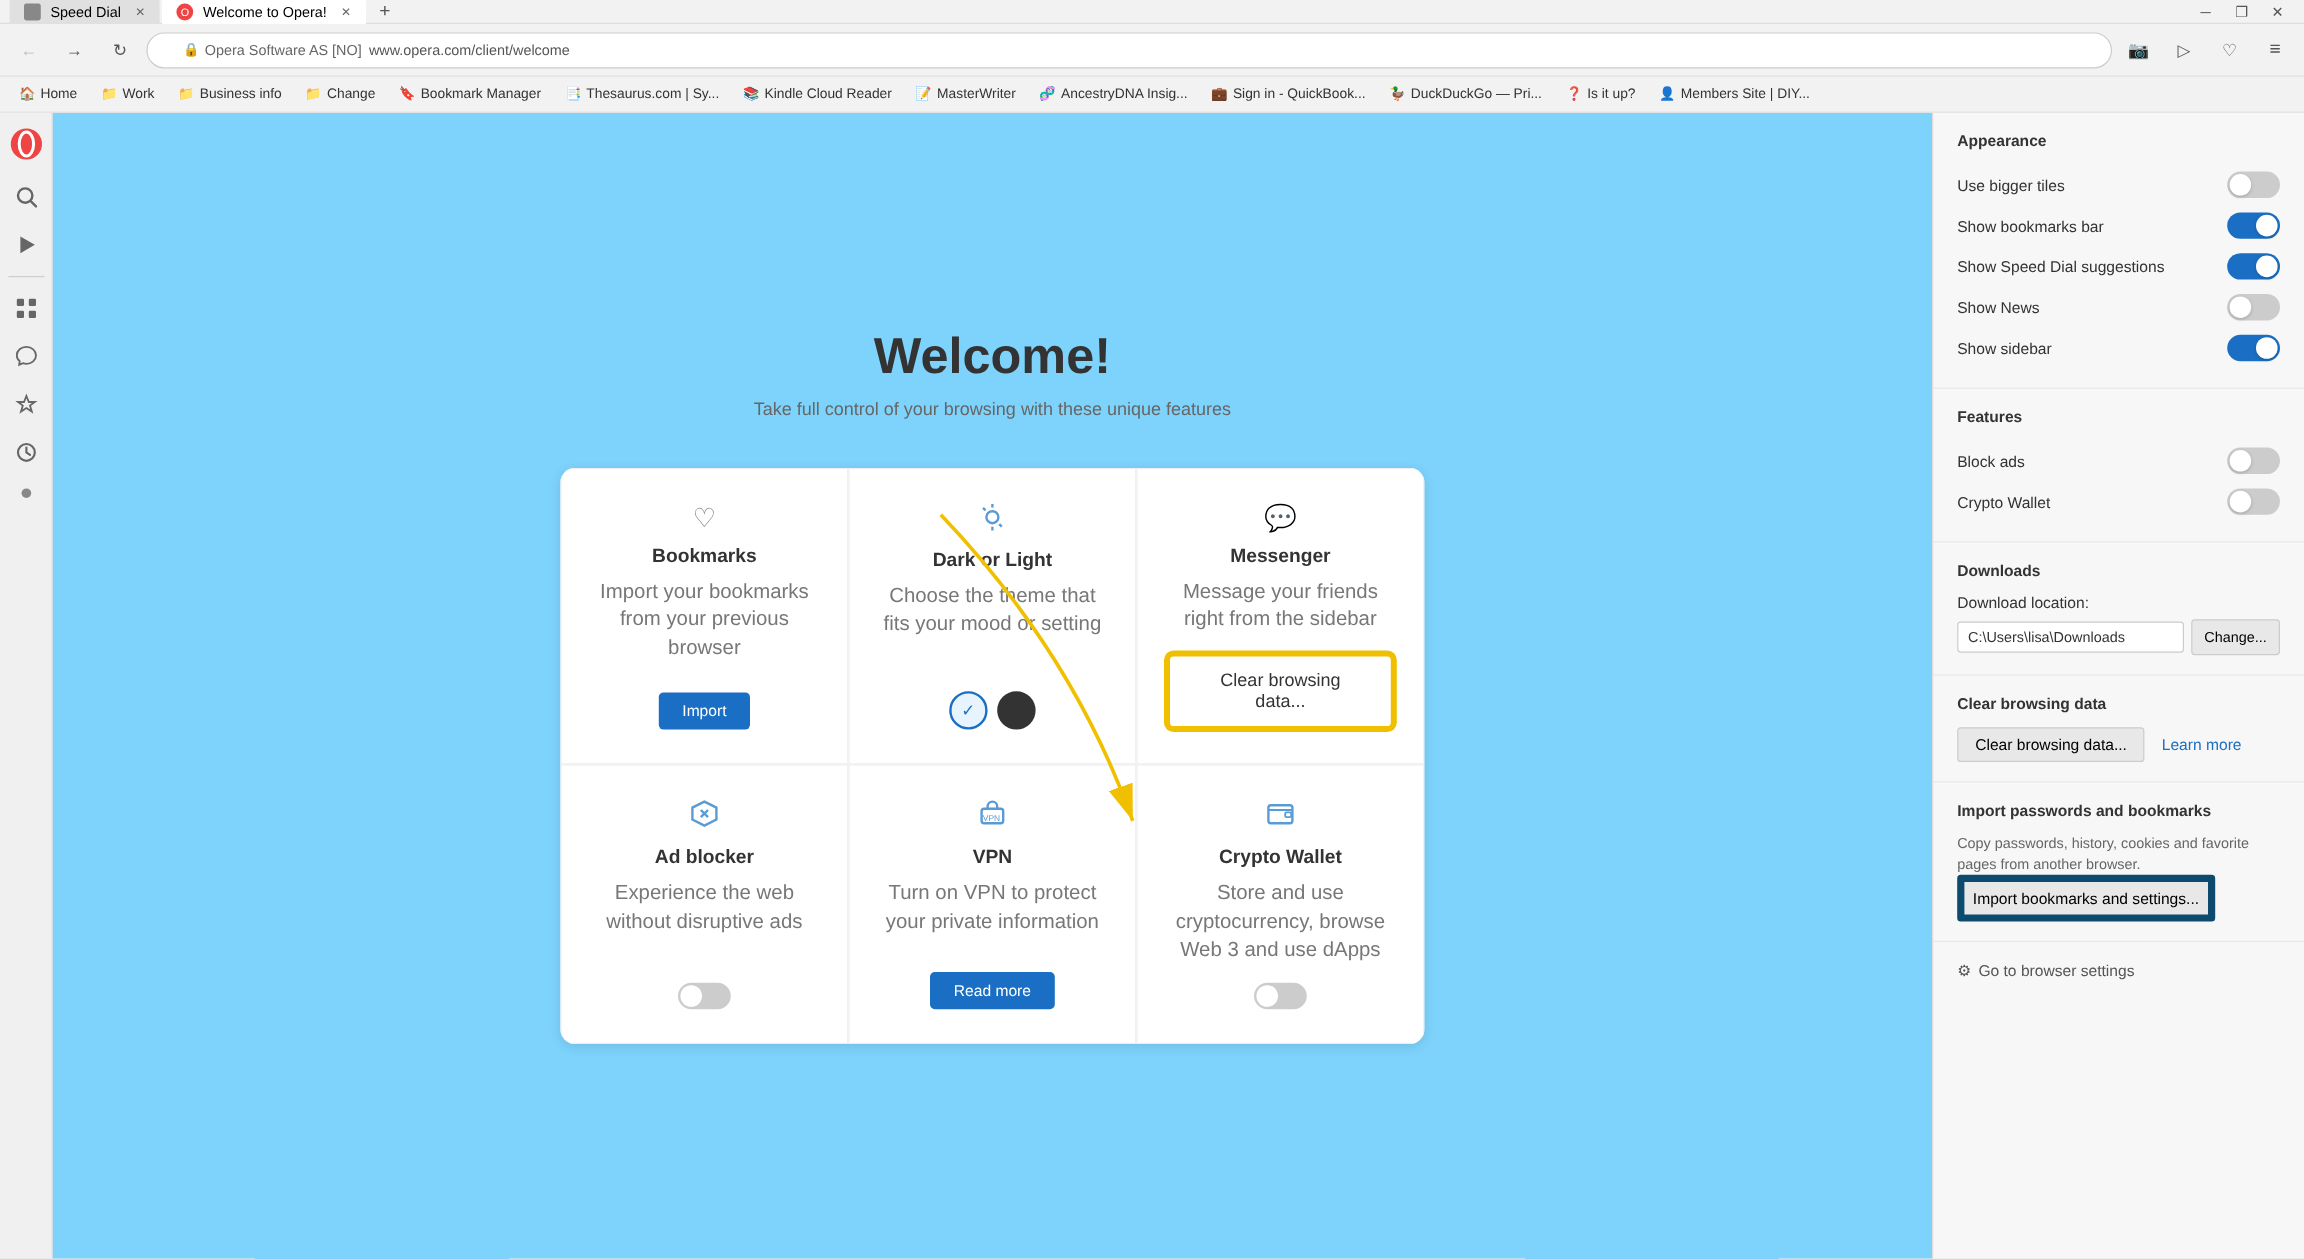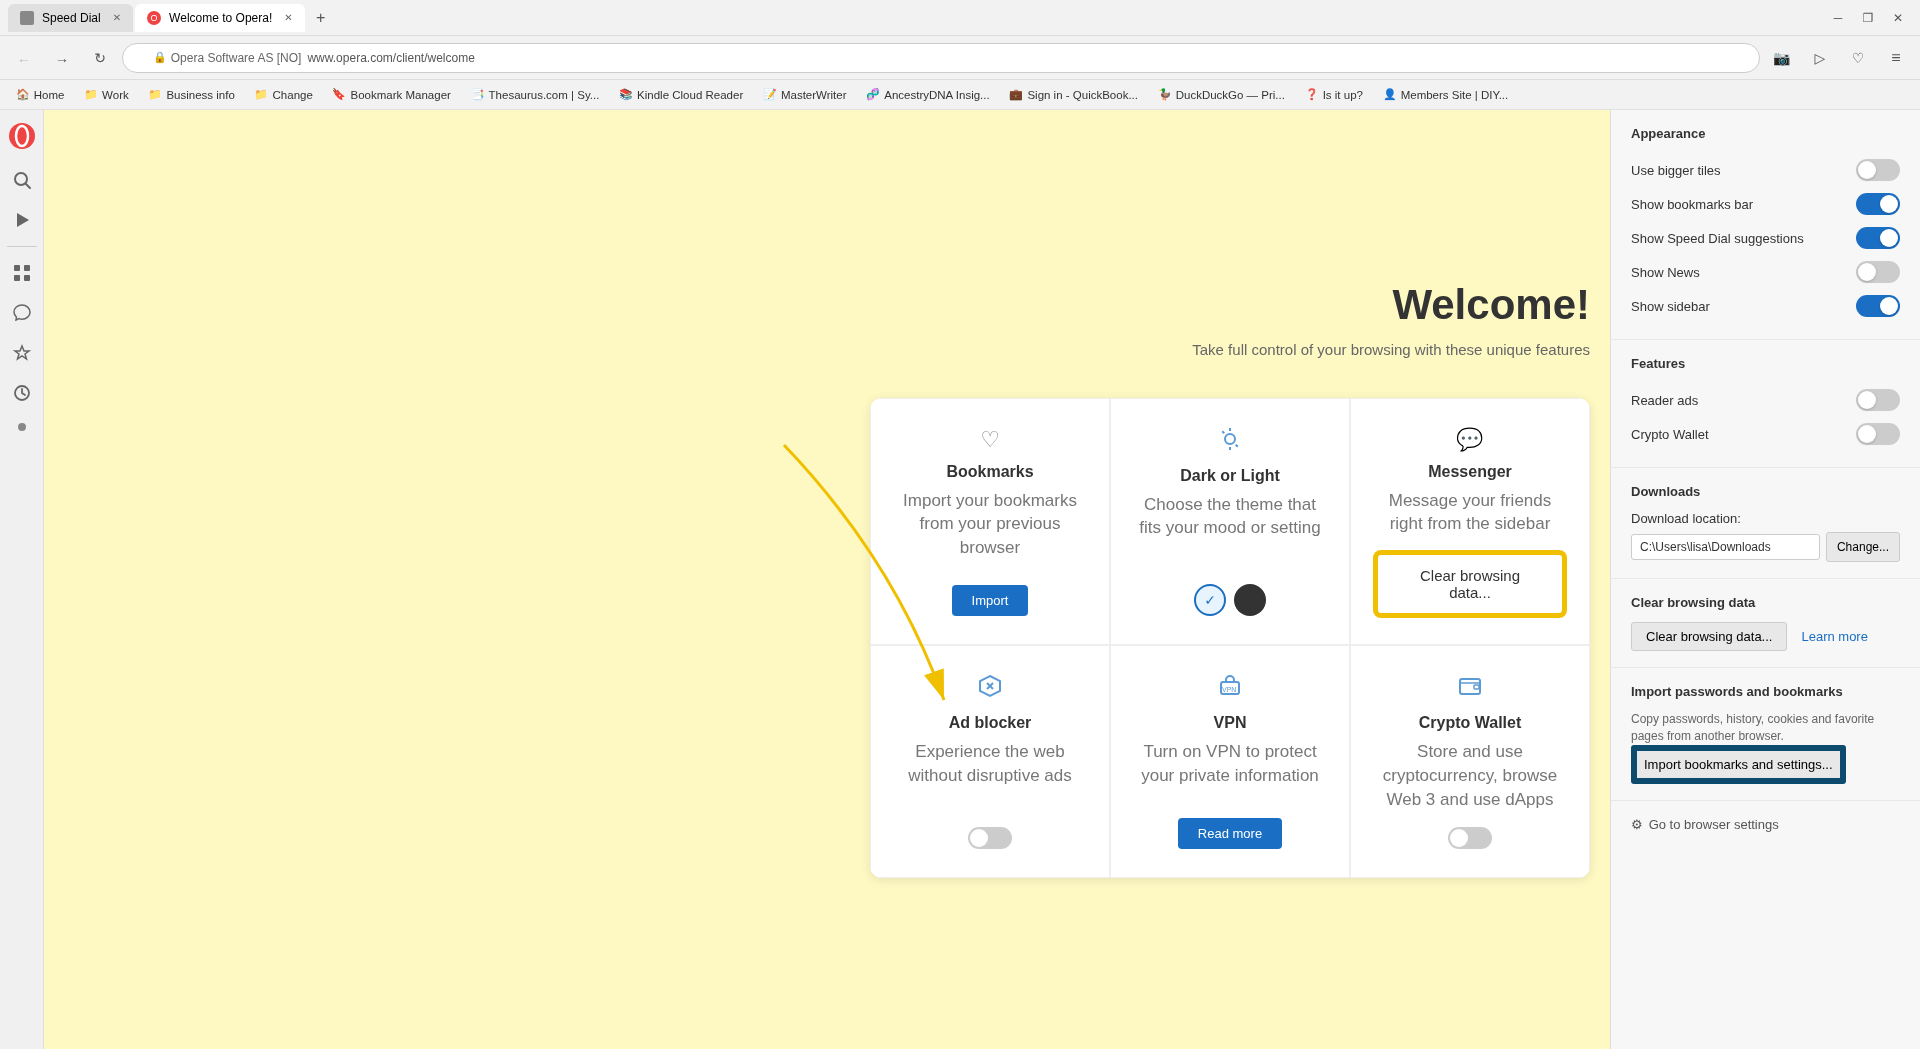--- a/index.html
+++ b/index.html
@@ -2,21 +2,21 @@
 <html><head>
   <meta charset="utf-8">
   <style>
     * { box-sizing: border-box; margin: 0; padding: 0; }
     body { font-family: -apple-system, BlinkMacSystemFont, 'Segoe UI', Arial, sans-serif; background: #e8e8e8; overflow: hidden; width: 1920px; height: 1049px; }
 
     
     .browser-frame { width: 1920px; height: 1049px; display: flex; flex-direction: column; background: #f2f2f2; }
 
     
-    .title-bar { height: 36px; background: #f2f2f2; display: flex; align-items: center; padding: 0 8px; border-bottom: 1px solid #ddd; }
+    .title-bar { height: 20px; background: #f2f2f2; display: flex; align-items: center; padding: 0 8px; border-bottom: 1px solid #ddd; }
     .tab-bar { display: flex; align-items: center; flex: 1; height: 100%; gap: 2px; }
     .tab { height: 28px; padding: 0 12px; display: flex; align-items: center; gap: 8px; border-radius: 6px 6px 0 0; font-size: 12px; background: #e0e0e0; cursor: pointer; }
     .tab.active { background: #fff; }
     .tab-close { margin-left: 4px; color: #666; font-size: 10px; cursor: pointer; }
     .tab-new { width: 28px; height: 28px; display: flex; align-items: center; justify-content: center; cursor: pointer; color: #555; font-size: 16px; }
     .title-bar-controls { display: flex; align-items: center; gap: 2px; margin-left: auto; }
     .title-btn { width: 28px; height: 28px; display: flex; align-items: center; justify-content: center; cursor: pointer; color: #555; font-size: 12px; border-radius: 4px; }
 
     
     .address-bar { height: 44px; background: #f2f2f2; display: flex; align-items: center; padding: 0 8px; gap: 6px; border-bottom: 1px solid #ddd; }
@@ -31,21 +31,21 @@
 
     
     .main-layout { display: flex; flex: 1; overflow: hidden; }
 
     
     .sidebar { width: 44px; background: #f0f0f0; display: flex; flex-direction: column; align-items: center; padding: 8px 0; gap: 4px; border-right: 1px solid #ddd; }
     .sidebar-item { width: 36px; height: 36px; display: flex; align-items: center; justify-content: center; cursor: pointer; border-radius: 8px; color: #666; font-size: 18px; }
     .sidebar-opera-logo { width: 36px; height: 36px; display: flex; align-items: center; justify-content: center; margin-bottom: 4px; }
 
     
-    .welcome-page { flex: 1; display: flex; flex-direction: column; align-items: flex-end; justify-content: center; padding: 40px 20px; background: #fef9c3; }
+    .welcome-page { flex: 1; display: flex; flex-direction: column; align-items: center; justify-content: center; padding: 40px 20px; background: #7dd3fc; }
     .welcome-title { font-size: 42px; font-weight: 700; color: #333; margin-bottom: 12px; }
     .welcome-subtitle { font-size: 15px; color: #666; margin-bottom: 40px; }
     .features-grid { display: grid; grid-template-columns: repeat(3, 240px); gap: 0; background: #fff; border-radius: 12px; overflow: hidden; box-shadow: 0 2px 10px rgba(0,0,0,0.1); }
     .feature-cell { padding: 28px 24px; display: flex; flex-direction: column; align-items: center; text-align: center; border: 1px solid #eee; }
     .feature-title { font-size: 16px; font-weight: 700; color: #333; margin-bottom: 8px; }
     .feature-desc { font-size: 17px; color: #777; line-height: 1.4; margin-bottom: 16px; flex: 1; }
     .btn-primary { background: #1a6fc4; color: #fff; border: none; border-radius: 4px; padding: 8px 20px; font-size: 13px; cursor: pointer; }
     .theme-buttons { display: flex; gap: 8px; align-items: center; }
     .theme-check { width: 32px; height: 32px; border-radius: 50%; background: #e8f4fd; border: 2px solid #1a6fc4; display: flex; align-items: center; justify-content: center; color: #1a6fc4; font-size: 14px; cursor: pointer; }
     .theme-dark { width: 32px; height: 32px; border-radius: 50%; background: #333; cursor: pointer; }
@@ -370,21 +370,21 @@
           <div class="settings-toggle on">
               <div class="knob"></div>
             </div>
         </div>
       </div>
 
       <div class="settings-section">
         <div class="settings-section-title">Features</div>
 
         <div class="settings-row">
-          <span class="settings-label">Reader ads</span>
+          <span class="settings-label">Block ads</span>
           <div class="settings-toggle off">
               <div class="knob"></div>
             </div>
         </div>
         <div class="settings-row">
           <span class="settings-label">Crypto Wallet</span>
           <div class="settings-toggle off">
               <div class="knob"></div>
             </div>
         </div>

